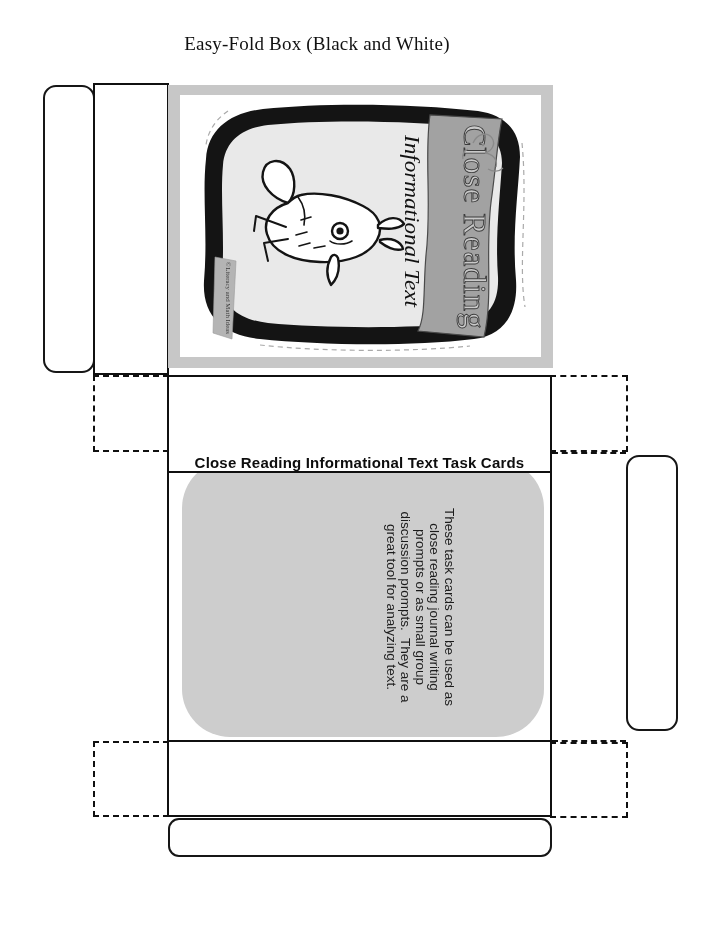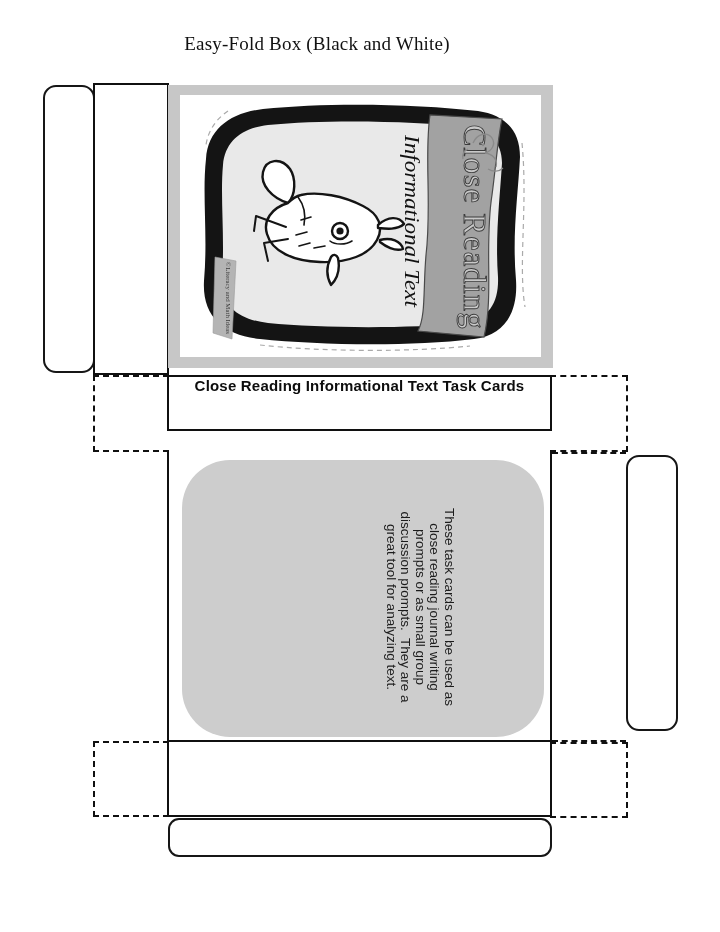--- a/index.html
+++ b/index.html
@@ -17,22 +17,22 @@
   .solidbox{position:absolute;border:2px solid #101010;background:#fff;}
   .dashedbox{position:absolute;border:2px dashed #101010;background:#fff;}
   .tab{position:absolute;border:2px solid #161616;background:#fff;}
   .tab-top-left{left:43px;top:85px;width:52px;height:288px;border-radius:13px;}
   .flap-left{left:93px;top:83px;width:76px;height:292px;}
   .cover{position:absolute;left:168px;top:85px;width:385px;height:283px;}
   .cover svg{display:block;}
   .glue-ul{left:93px;top:375px;width:76px;height:77px;border-right:none;}
   .glue-ur{left:550px;top:375px;width:78px;height:77px;border-left:none;}
   .band{
-    left:167px;top:375px;width:385px;height:56px;z-index:3;
-    display:flex;align-items:flex-start;justify-content:center;
+    left:167px;top:375px;width:385px;height:98px;z-index:3;
+    display:flex;align-items:flex-end;justify-content:center;
   }
   .band-label{
     font-size:15px;font-weight:bold;color:#0d0d0d;letter-spacing:.2px;white-space:pre;
   }
   .panel-main{
     left:167px;top:452px;width:385px;height:290px;
     border:2px solid #101010;border-top:none;z-index:2;
   }
   .desc-panel{
     position:absolute;left:13px;top:8px;width:362px;height:277px;

